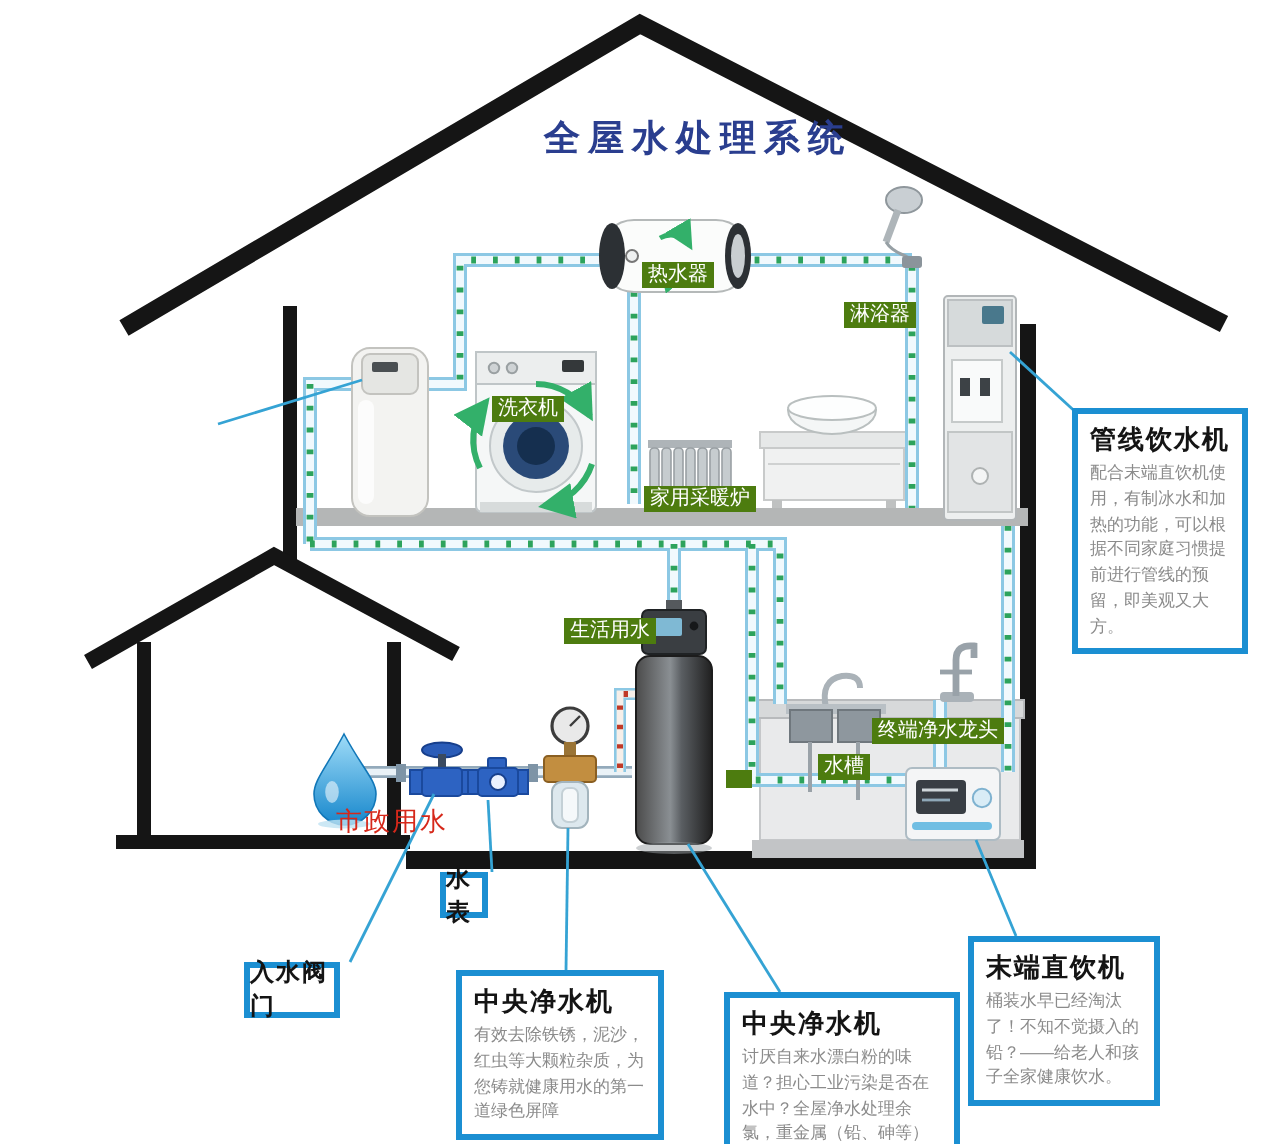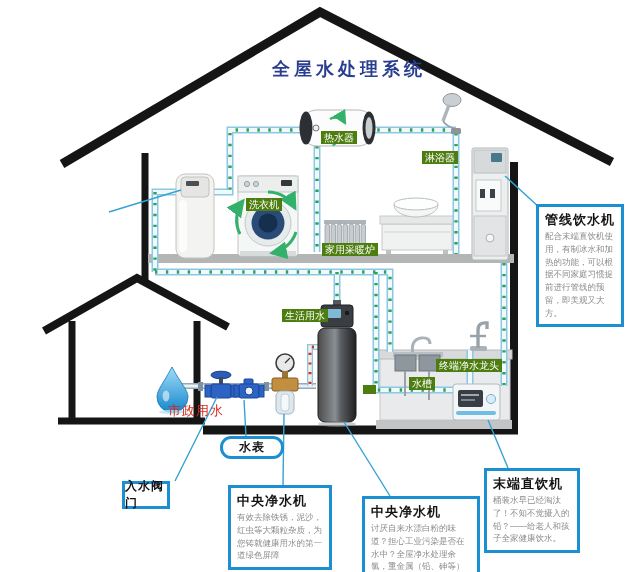--- a/index.html
+++ b/index.html
@@ -31,21 +31,21 @@
   #box-softener{left:8px;top:179px;width:102px;}
   #box-dispenser{left:536px;top:204px;width:88px;}
   #box-rounit{left:484px;top:468px;width:96px;}
   #box-purifier{left:362px;top:496px;width:118px;}
   #box-prefilter{left:228px;top:485px;width:104px;}
 
   .small-box{position:absolute;box-sizing:border-box;background:#fff;border:3px solid #1b8fd2;
              display:flex;align-items:center;justify-content:center;
              font-size:12px;font-weight:bold;color:#141414;letter-spacing:1px;}
   #box-valve{left:122px;top:481px;width:48px;height:28px;}
-  #box-meter{left:220px;top:436px;width:64px;height:23px;border-radius:11px;}
+  #box-meter{left:220px;top:436px;width:24px;height:23px;}
 </style>
 </head>
 <body>
 
 <div id="stage">
 
   <svg width="640" height="572" viewBox="0 0 640 572">
     <defs>
       <marker id="ah" markerWidth="7" markerHeight="7" refX="5" refY="3" orient="auto">
         <path d="M0,0 L6,3 L0,6 Z" fill="#33b06a"></path>

